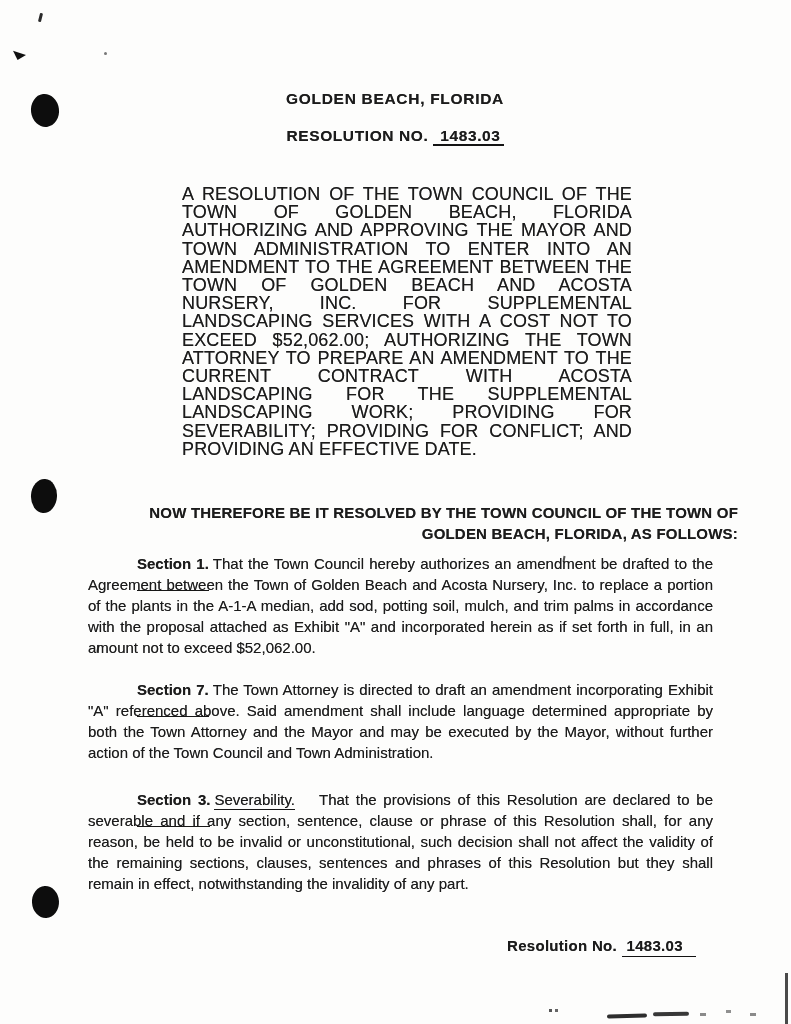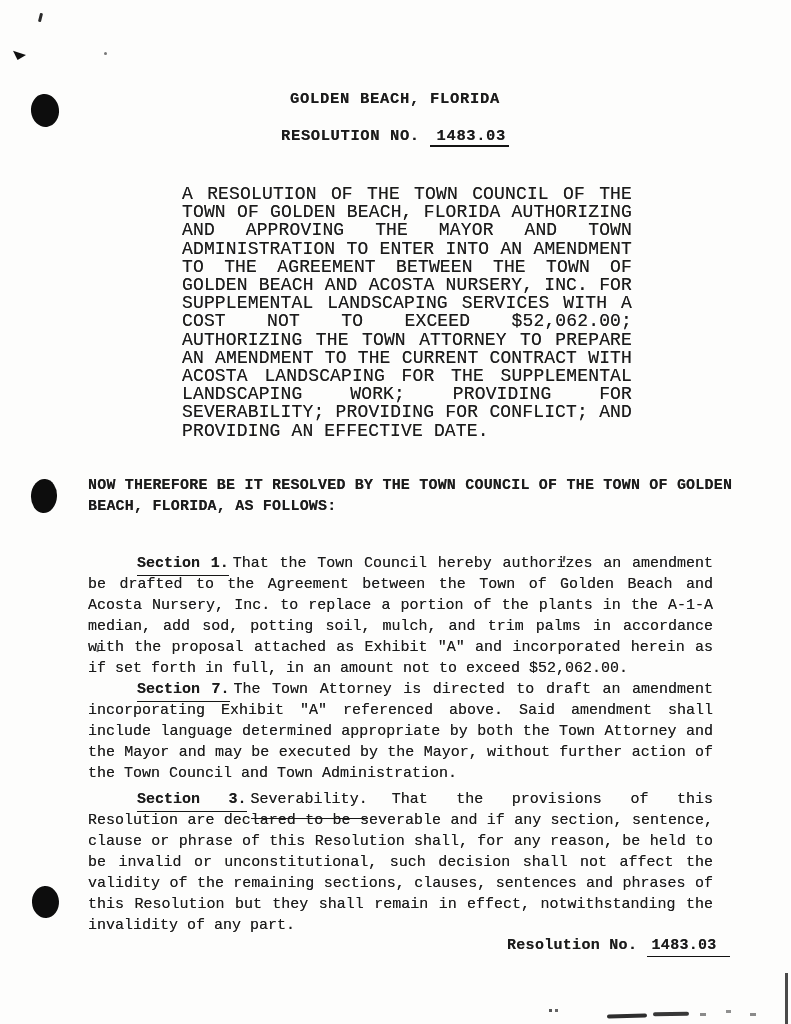--- a/index.html
+++ b/index.html
@@ -1,21 +1,21 @@
 <!DOCTYPE html>
 <html><head>
 <meta charset="utf-8">
 <style>
   html, body { margin: 0; padding: 0; background: #ffffff; }
   .page {
     position: relative;
     width: 790px;
     height: 1024px;
     background: #fdfdfc;
-    font-family: Liberation Mono, monospace;
+    font-family: Liberation Sans, sans-serif;
     color: #1b1b1b;
     overflow: hidden;
     text-shadow: 0 0 0.4px rgba(10,10,10,0.6);
   }
 
   
   .doc-title {
     position: absolute; top: 90px; left: 0; width: 100%;
     text-align: center; font-weight: bold;
     font-size: 15.5px; letter-spacing: 0.7px;
@@ -28,41 +28,42 @@
   .res-line .u {
     border-bottom: 2px solid #141414;
     padding: 0 3px 0 7px;
   }
   .preamble {
     position: absolute; top: 185px; left: 182px; width: 450px;
     font-size: 18px; line-height: 18.2px;
     text-align: justify; letter-spacing: 0.15px;
   }
   .resolved {
-    position: absolute; top: 475px; left: 88px; width: 650px;
+    position: absolute; top: 502px; left: 88px; width: 650px;
     font-weight: bold; font-size: 15px; line-height: 21px;
     letter-spacing: 0.2px;
+    text-align: right;
   }
   .section {
     position: absolute; left: 88px; width: 625px;
     font-size: 15px; line-height: 21px;
     text-align: justify; text-indent: 49px;
   }
   .sec-1 { top: 553px; }
   .sec-2 { top: 679px; }
   .sec-3 { top: 789px; }
   .sec-head {
     font-weight: bold;
     border-bottom: 1.6px solid #161616;
-    padding-bottom: 3px;
+    padding-bottom: 18px;
     margin-right: 4px;
   }
   .sec-sub {
     border-bottom: 1.6px solid #161616;
-    padding-bottom: 10px;
+    padding-bottom: 1px;
     margin-right: 24px;
   }
   .page-footer {
     position: absolute; top: 937px; left: 507px;
     font-weight: bold; font-size: 15px; letter-spacing: 0.3px;
   }
   .page-footer .u2 {
     border-bottom: 1.8px solid #111;
     padding: 0 13px 2px 5px;
   }

